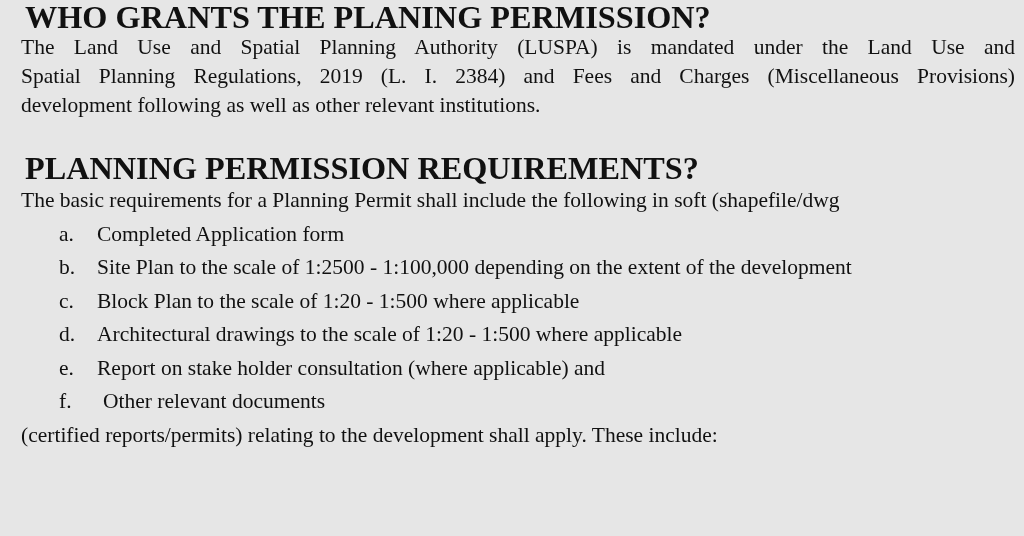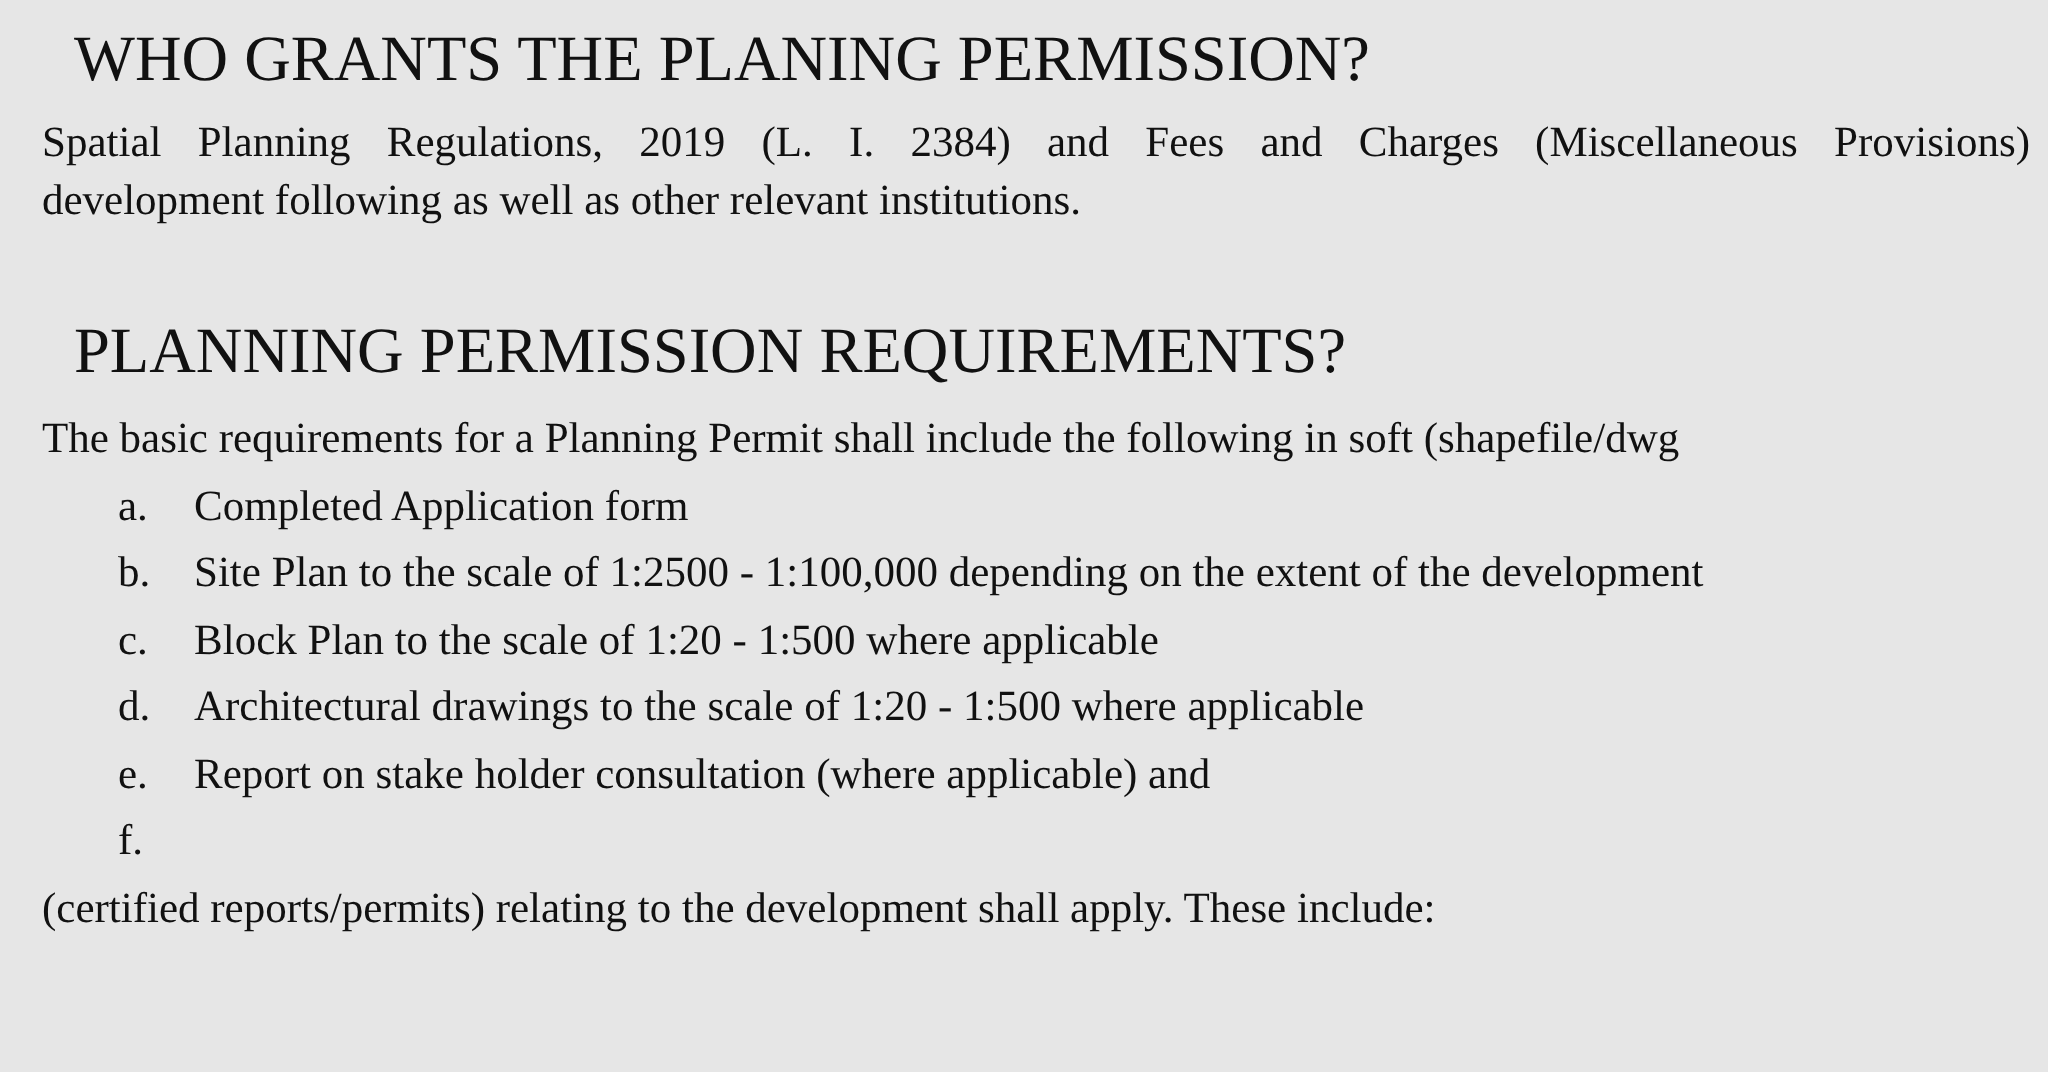--- a/index.html
+++ b/index.html
@@ -16,23 +16,23 @@
       font-size: 21.5px;
       position: relative;
     }
     .page {
       position: absolute;
       left: 21px;
       top: 0;
       width: 994px;
     }
     .heading {
-      font-weight: normal;
+      font-weight: bold;
       line-height: 24px;
-      margin: 16px;
+      margin: 4px;
       padding-top: 1px;
     }
     .para-justified {
       text-align: justify;
       text-align-last: left;
       line-height: 29px;
       margin: 0;
     }
     .gap {
       height: 31px;
@@ -59,20 +59,21 @@
       width: 44px;
     }
   </style>
 </head>
 <body>
 
 <div class="page">
 
   <h2 class="heading">WHO GRANTS THE PLANING PERMISSION?</h2>
   <div>
+    <p class="para-justified" style="text-align-last: justify;">The Land Use and Spatial Planning Authority (LUSPA) is mandated under the Land Use and</p>
     <p class="para-justified" style="text-align-last: justify;">Spatial Planning Regulations, 2019 (L. I. 2384) and Fees and Charges (Miscellaneous Provisions)</p>
     <p class="para-justified">development following as well as other relevant institutions.</p>
   </div>
 
   <div class="gap"></div>
 
   <h2 class="heading">PLANNING PERMISSION REQUIREMENTS?</h2>
   <div>
     <p class="para">The basic requirements for a Planning Permit shall include the following in soft (shapefile/dwg</p>
   </div>
@@ -93,20 +94,21 @@
     <li class="list-item">
       <span class="marker">d.</span>
       <span>Architectural drawings to the scale of 1:20 - 1:500 where applicable</span>
     </li>
     <li class="list-item">
       <span class="marker">e.</span>
       <span>Report on stake holder consultation (where applicable) and</span>
     </li>
     <li class="list-item">
       <span class="marker wide">f.</span>
+      <span>Other relevant documents</span>
     </li>
   </ul>
 
   <div>
     <p class="para">(certified reports/permits) relating to the development shall apply. These include:</p>
   </div>
 
 </div>
 
 </body></html>

